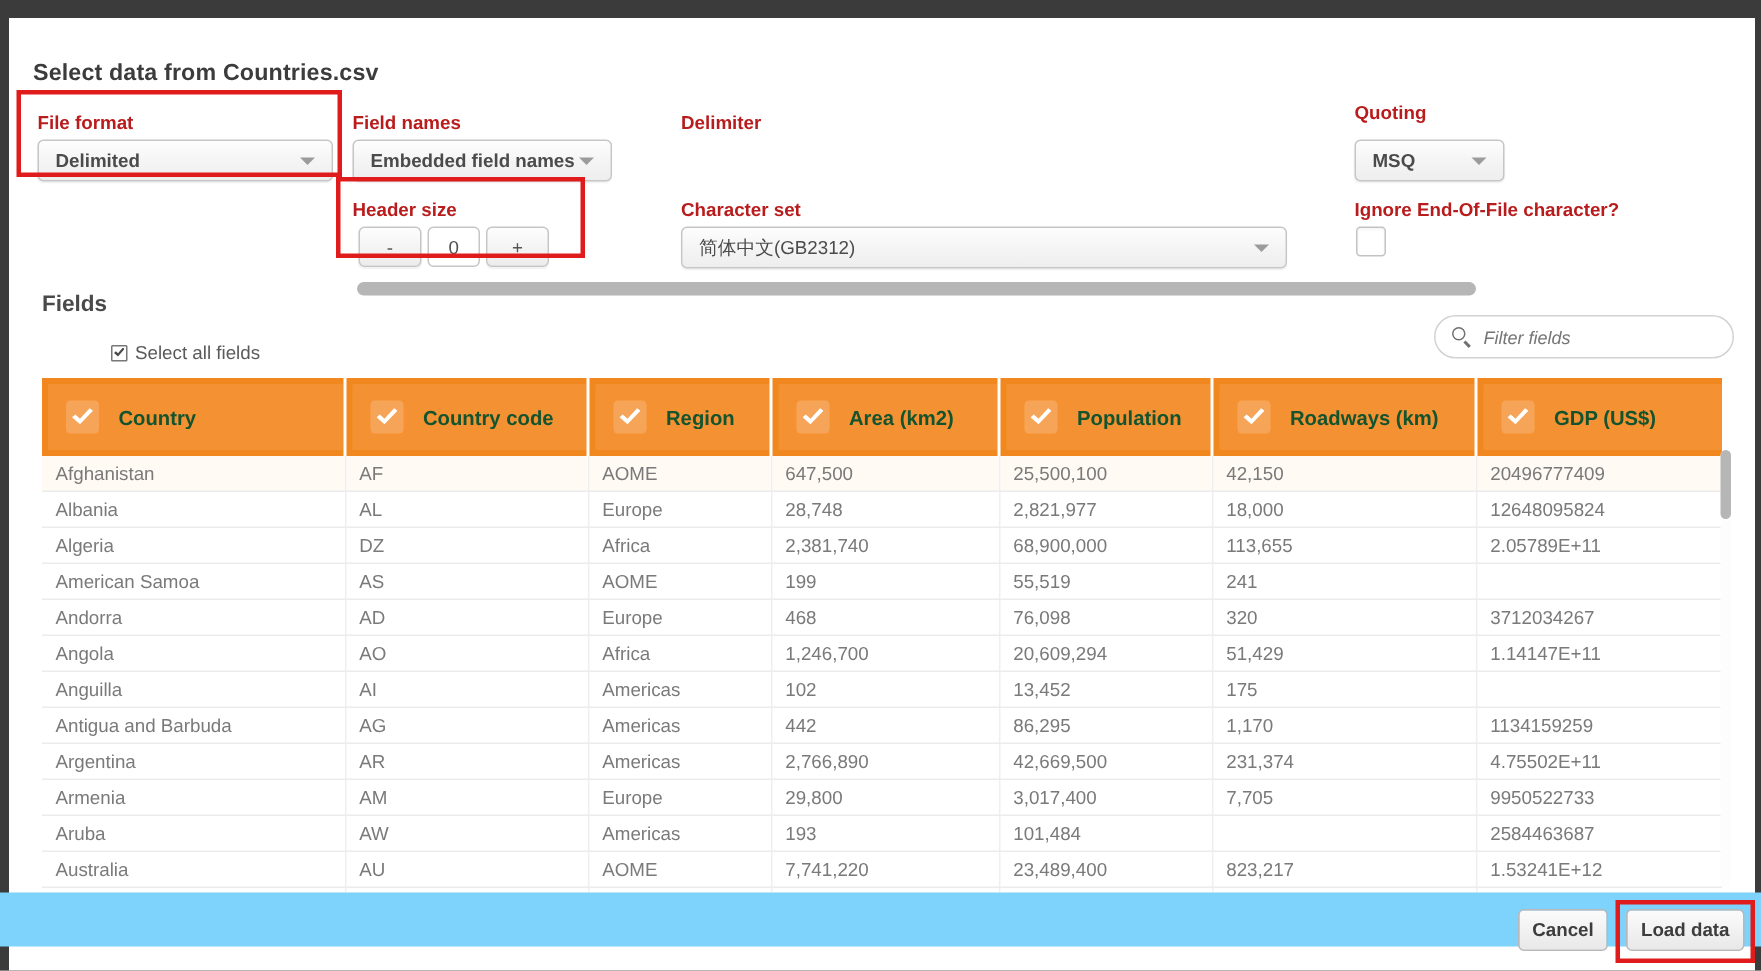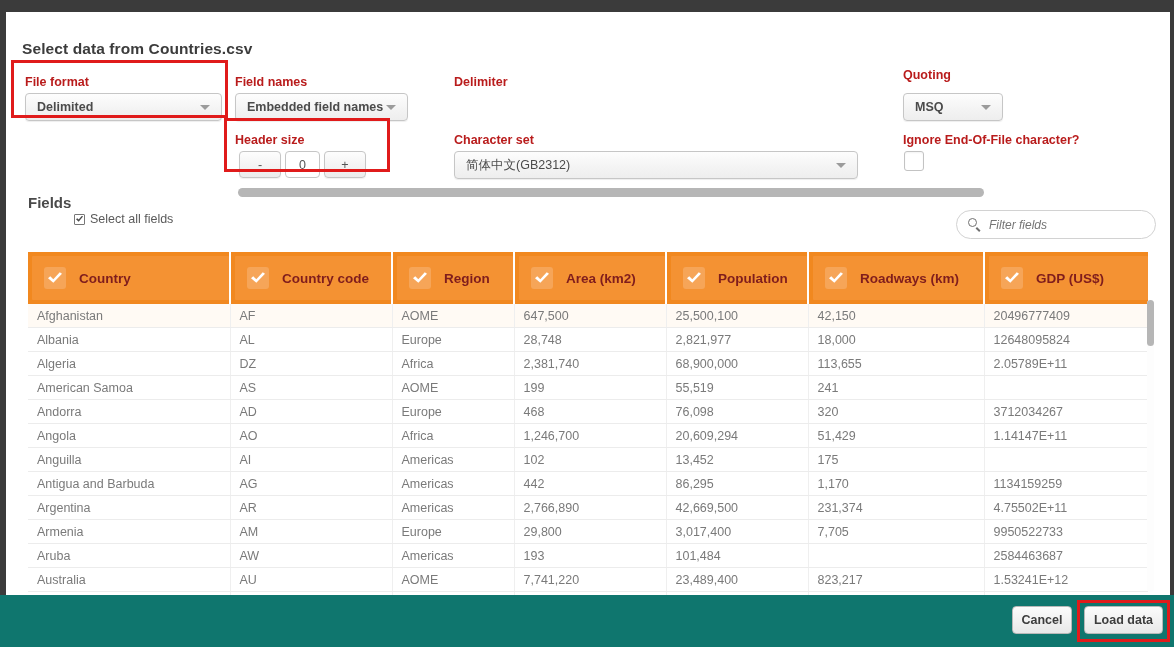--- a/index.html
+++ b/index.html
@@ -62,21 +62,21 @@
 
   
   .redbox{position:absolute;border:3px solid #e01b1b;box-sizing:border-box;pointer-events:none;}
 
   
   .hscroll{position:absolute;left:16px;top:172px;width:1130px;height:16px;background:#ffffff;}
   .hthumb{position:absolute;left:232px;top:176px;width:746px;height:9px;background:#b6b6b6;border-radius:5px;}
 
   
   .fields-label{position:absolute;left:22px;top:182px;font-size:15px;font-weight:bold;color:#4a4a4a;}
-  .selall{position:absolute;left:24px;top:200px;display:flex;align-items:center;gap:5px;font-size:12.5px;color:#5a5a5a;padding-left:44px;}
+  .selall{position:absolute;left:24px;top:216px;display:flex;align-items:center;gap:5px;font-size:12.5px;color:#5a5a5a;padding-left:44px;}
   .cbx{width:11px;height:11px;box-sizing:border-box;border:1px solid #777;background:#fff;position:relative;border-radius:1px;}
   .cbx:after{content:"";position:absolute;left:1px;top:1px;width:7px;height:7px;background:#4a4a4a;
     clip-path:polygon(0% 55%,18% 38%,38% 58%,85% 2%,100% 16%,38% 88%);}
 
   
   .filter{
     position:absolute;left:950px;top:198px;width:200px;height:29px;box-sizing:border-box;
     border:1px solid #d2d2d2;border-radius:15px;background:#fff;
     display:flex;align-items:center;
   }
@@ -94,36 +94,36 @@
   table.grid th{
     background:#f1881f;
     height:52px;padding:0;border-right:2px solid #ffffff;
     text-align:left;vertical-align:middle;
   }
   table.grid th:last-child{border-right:0;}
   .thinner{background:#f49233;height:44px;margin:4px 0 4px 4px;display:flex;align-items:center;border-radius:1px;}
   .thcb{width:22px;height:22px;flex:none;margin-left:12px;margin-right:13px;background:#f6a558;border-radius:3px;position:relative;}
   .thcb:after{content:"";position:absolute;left:4px;top:5px;width:14px;height:12px;background:#ffffff;
     clip-path:polygon(0% 52%,16% 36%,38% 60%,84% 2%,100% 15%,38% 90%);}
-  .thtext{font-size:13.5px;color:#7f1d1d;white-space:nowrap;overflow:hidden;text-align:center;}
+  .thtext{font-size:13.5px;color:#14532d;white-space:nowrap;overflow:hidden;text-align:center;}
 
   table.grid td{
     height:23px;padding:0 0 0 9px;border-bottom:1px solid #ececec;border-right:1px solid #efefef;
     font-size:12.5px;color:#7a7a7a;white-space:nowrap;overflow:hidden;
     vertical-align:middle;
   }
   table.grid td:last-child{border-right:0;}
   table.grid tbody tr:first-child td{background:#fffaf4;}
 
   
   .vtrack{position:absolute;left:1141px;top:288px;width:7px;height:292px;background:#fdfdfd;border-radius:4px;}
   .vthumb{position:absolute;left:1141px;top:288px;width:7px;height:46px;background:#b6b6b6;border-radius:4px;}
 
   
-  .footer{position:absolute;left:0;top:595px;width:1174px;height:52px;background:#0f766e;}
+  .footer{position:absolute;left:0;top:595px;width:1174px;height:36px;background:#7dd3fc;}
   .btn{
     position:absolute;height:28px;box-sizing:border-box;
     background:linear-gradient(to bottom,#fbfbfb 0%,#f0f0f0 60%,#e8e8e8 100%);
     border:1px solid #b8b8b8;border-radius:4px;
     font-size:12.5px;font-weight:bold;color:#3d3d3d;
     display:flex;align-items:center;justify-content:center;
   }
 </style>
 </head>
 <body>

